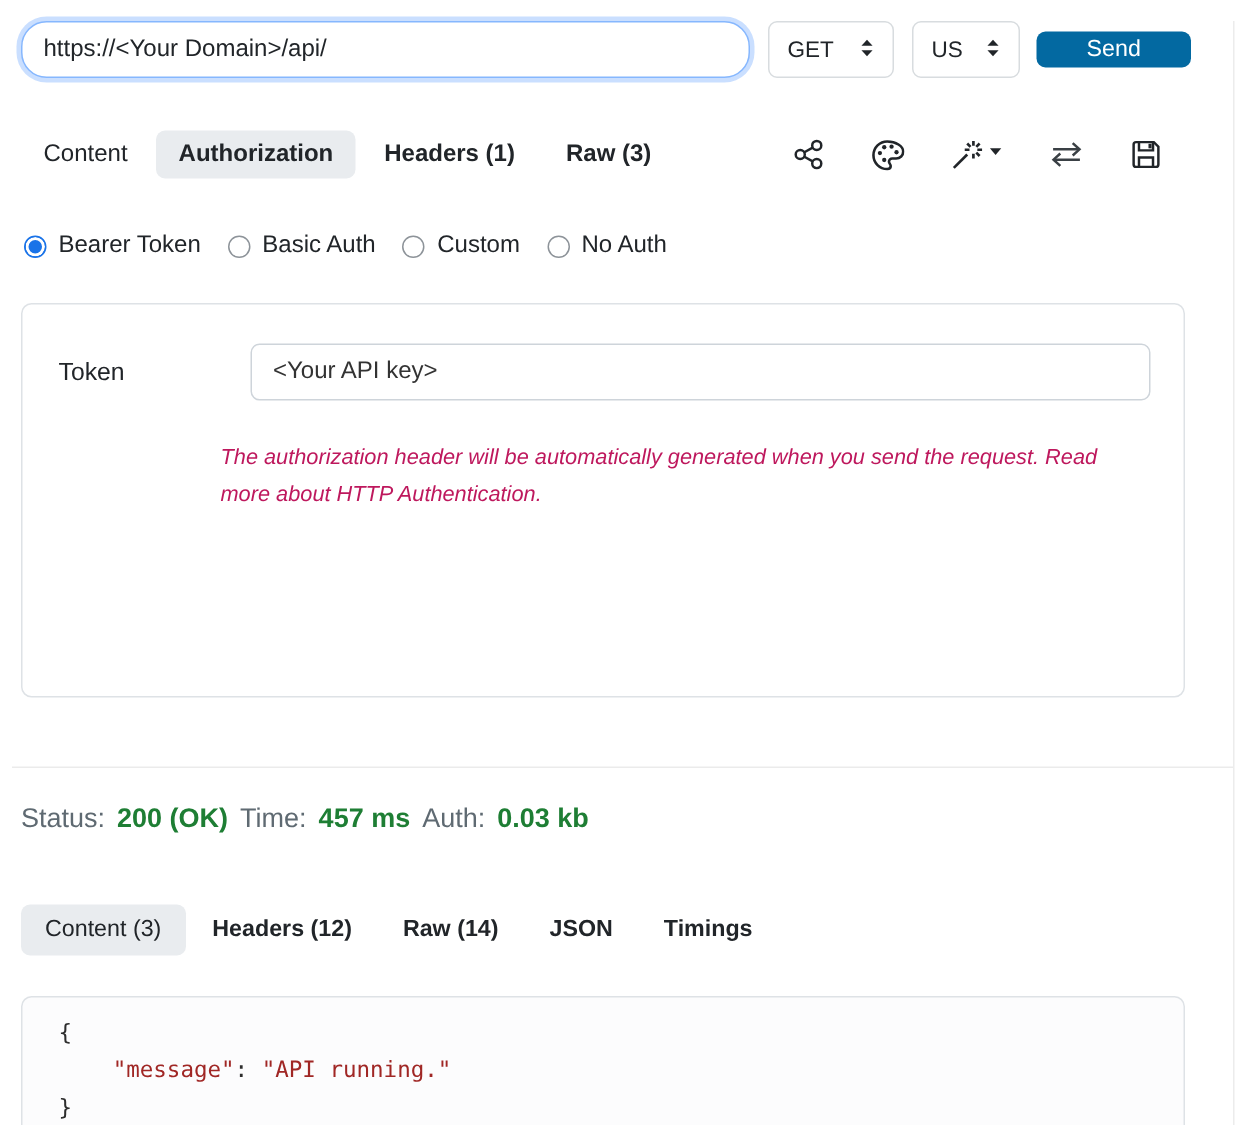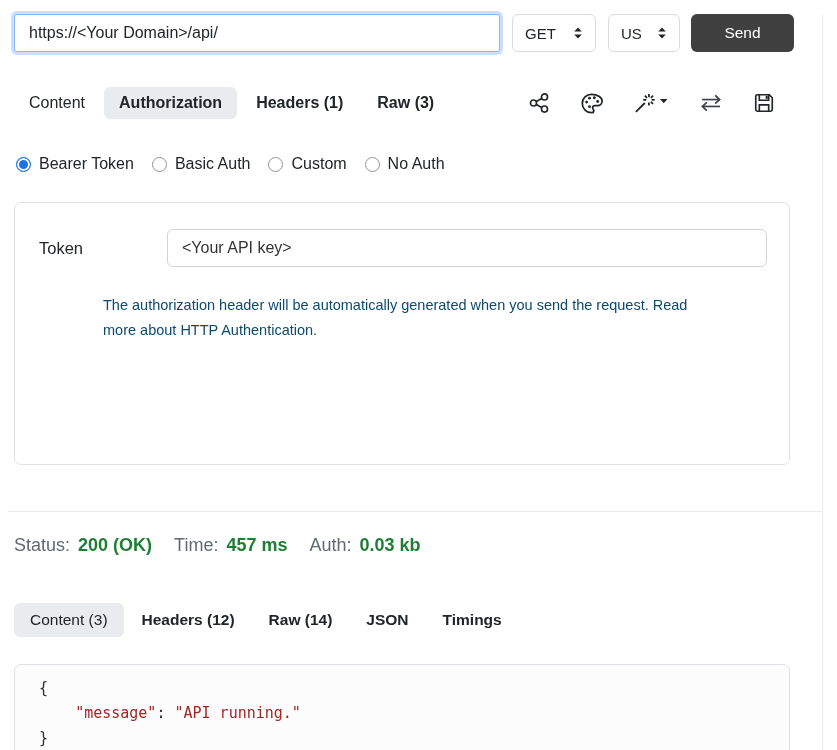--- a/index.html
+++ b/index.html
@@ -8,35 +8,35 @@
     width:837px; height:750px; overflow:hidden; position:relative;
     font-family:"Liberation Sans","DejaVu Sans",sans-serif;
     color:#212529; font-size:16px;
   }
   .page { position:relative; width:837px; height:750px; }
   .edge-line { position:absolute; left:822px; top:0; bottom:0; width:1px; background:#ececec; }
 
   
   .request-bar { display:flex; align-items:center; margin:14px 0 0 14px; height:38px; }
   .url-input {
-    width:486px; height:38px; border:1px solid #86b7fe; border-radius:3px;
+    width:486px; height:38px; border:1px solid #86b7fe; border-radius:17px;
     box-shadow:0 0 0 3px rgba(13,110,253,.22);
     padding:0 14px; font-size:16px; color:#212529; outline:none;
     font-family:"Liberation Sans","DejaVu Sans",sans-serif;
   }
   .select-box {
     height:38px; border:1px solid #d8dcdf; border-radius:6px; background:#fff;
     display:flex; align-items:center; justify-content:space-between;
     padding:0 12px; font-size:15px; color:#212529; cursor:pointer;
   }
   .select-method { width:84px; margin-left:12px; }
   .select-region { width:72px; margin-left:12px; }
   .send-button {
-    width:103px; height:38px; margin-left:11px; border:none; border-radius:6px;
-    background:#404040; color:#fff; font-size:15.5px; cursor:pointer;
+    width:103px; height:24px; margin-left:11px; border:none; border-radius:6px;
+    background:#0369a1; color:#fff; font-size:15.5px; cursor:pointer;
     font-family:"Liberation Sans","DejaVu Sans",sans-serif;
   }
 
   
   .tabs-row { display:flex; align-items:center; margin:33px 14px 0 14px; height:36px; }
   .tab {
     padding:7px 15px; border-radius:6px; font-size:16px; color:#212529;
     cursor:pointer; white-space:nowrap;
   }
   .tab + .tab { margin-left:4px;font-weight:bold; }
@@ -58,29 +58,29 @@
     padding:26px 22px 0 24px;
   }
   .token-row { display:flex; align-items:center; }
   .token-label { width:128px; font-size:16.5px; color:#212529; flex:none; }
   .token-input {
     flex:1; height:38px; border:1px solid #ced4da; border-radius:6px;
     padding:0 14px; font-size:16px; color:#333; outline:none;
     font-family:"Liberation Sans","DejaVu Sans",sans-serif;
   }
   .token-help {
-    margin:26px 30px 0 64px; font-size:14.5px; line-height:25px; color:#0c4a6e; max-width:600px;
+    margin:26px 30px 0 108px; font-size:14.5px; line-height:25px; color:#be185d; max-width:600px;font-style:italic;
   }
 
   
   .divider { position:absolute; left:8px; top:497px; width:814px; height:1px; background:#ebebeb; }
   .status-row { position:absolute; left:14px; top:521px; display:flex; align-items:baseline; font-size:18px; }
   .status-label { color:#5f6a72; }
   .status-value { color:#1e7e34; font-weight:bold; margin-left:8px; }
-  .status-group + .status-group { margin-left:22px; }
+  .status-group + .status-group { margin-left:8px; }
   .status-group { display:flex; align-items:baseline; }
 
   
   .resp-tabs { position:absolute; left:14px; top:588px; display:flex; align-items:center; height:36px; }
   .resp-tabs .tab { font-size:15.5px; padding:8px 16px; }
   .resp-tabs .tab + .tab { margin-left:2px; }
 
   
   .code-panel {
     position:absolute; left:14px; top:650px; width:776px; height:120px;

